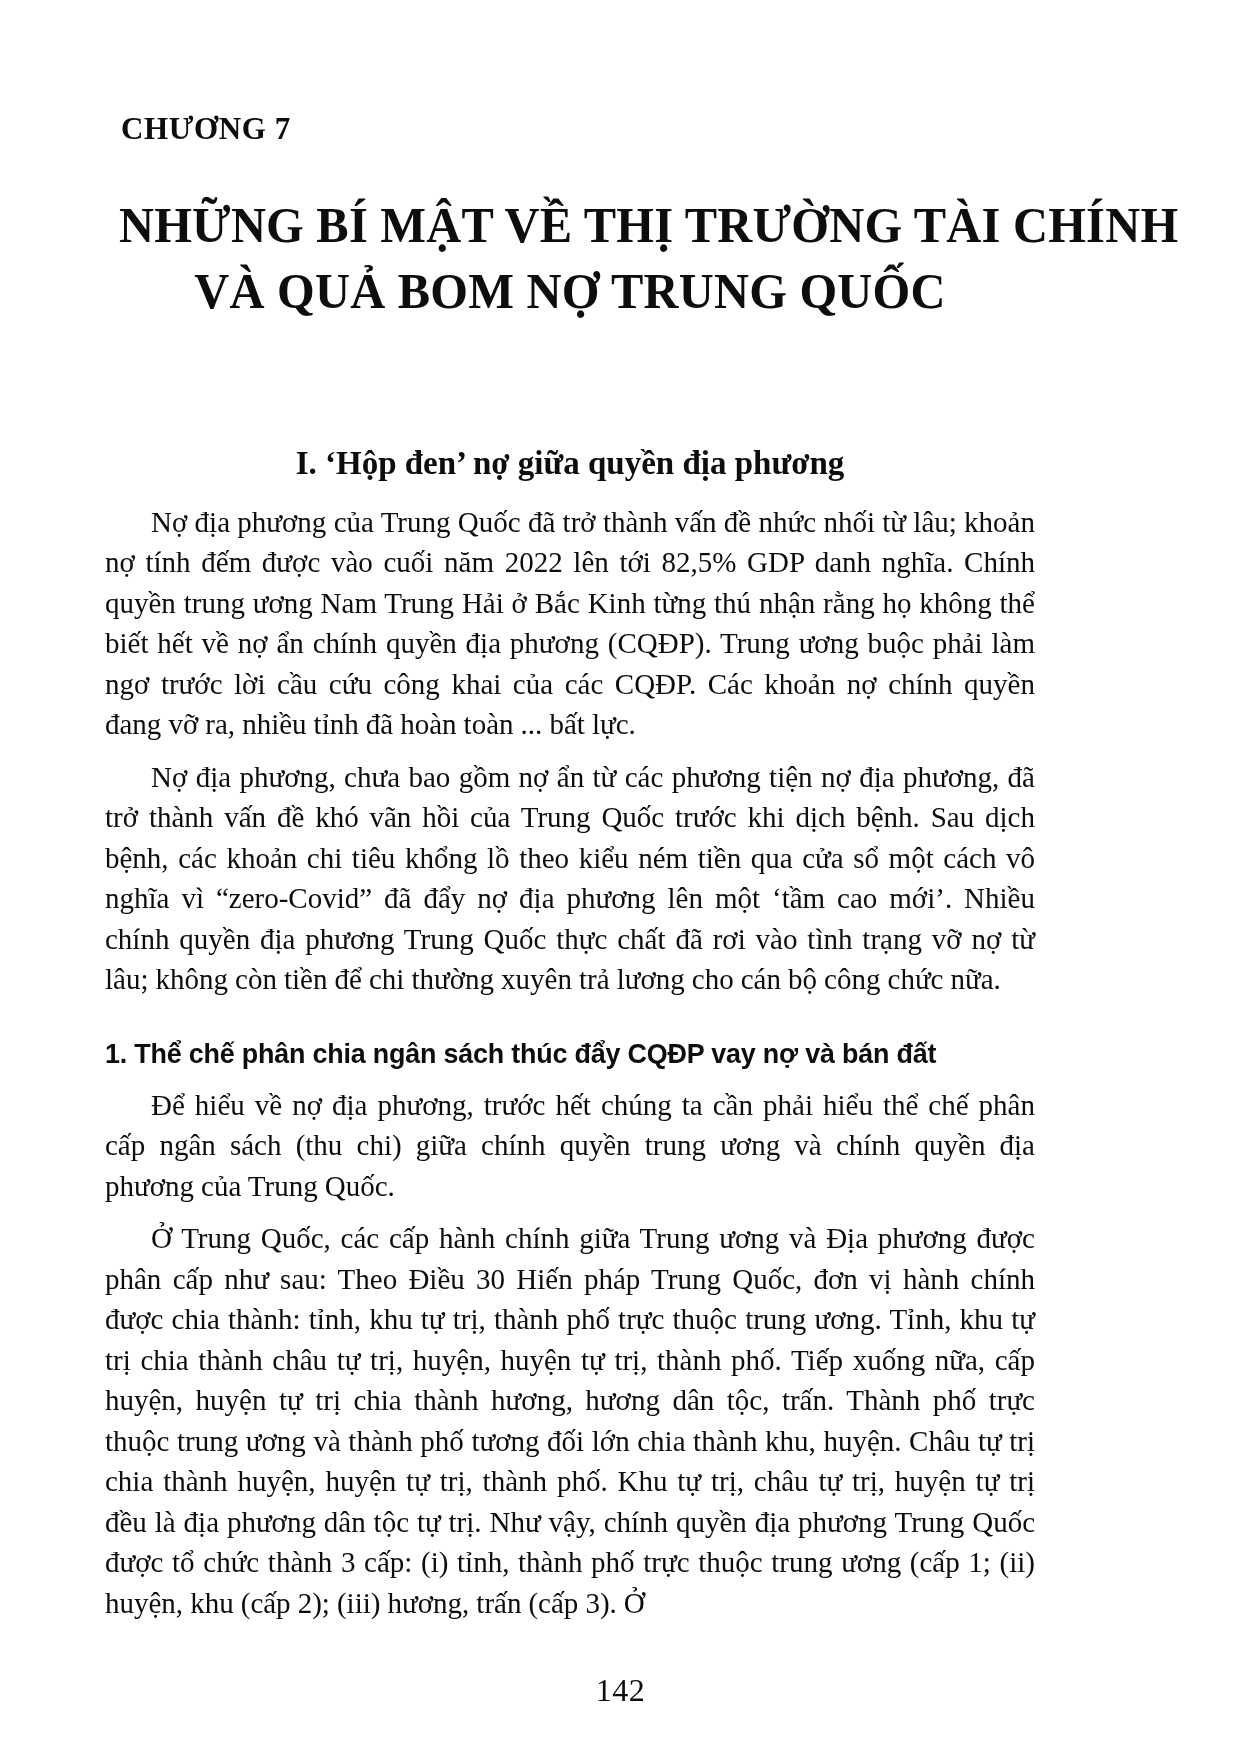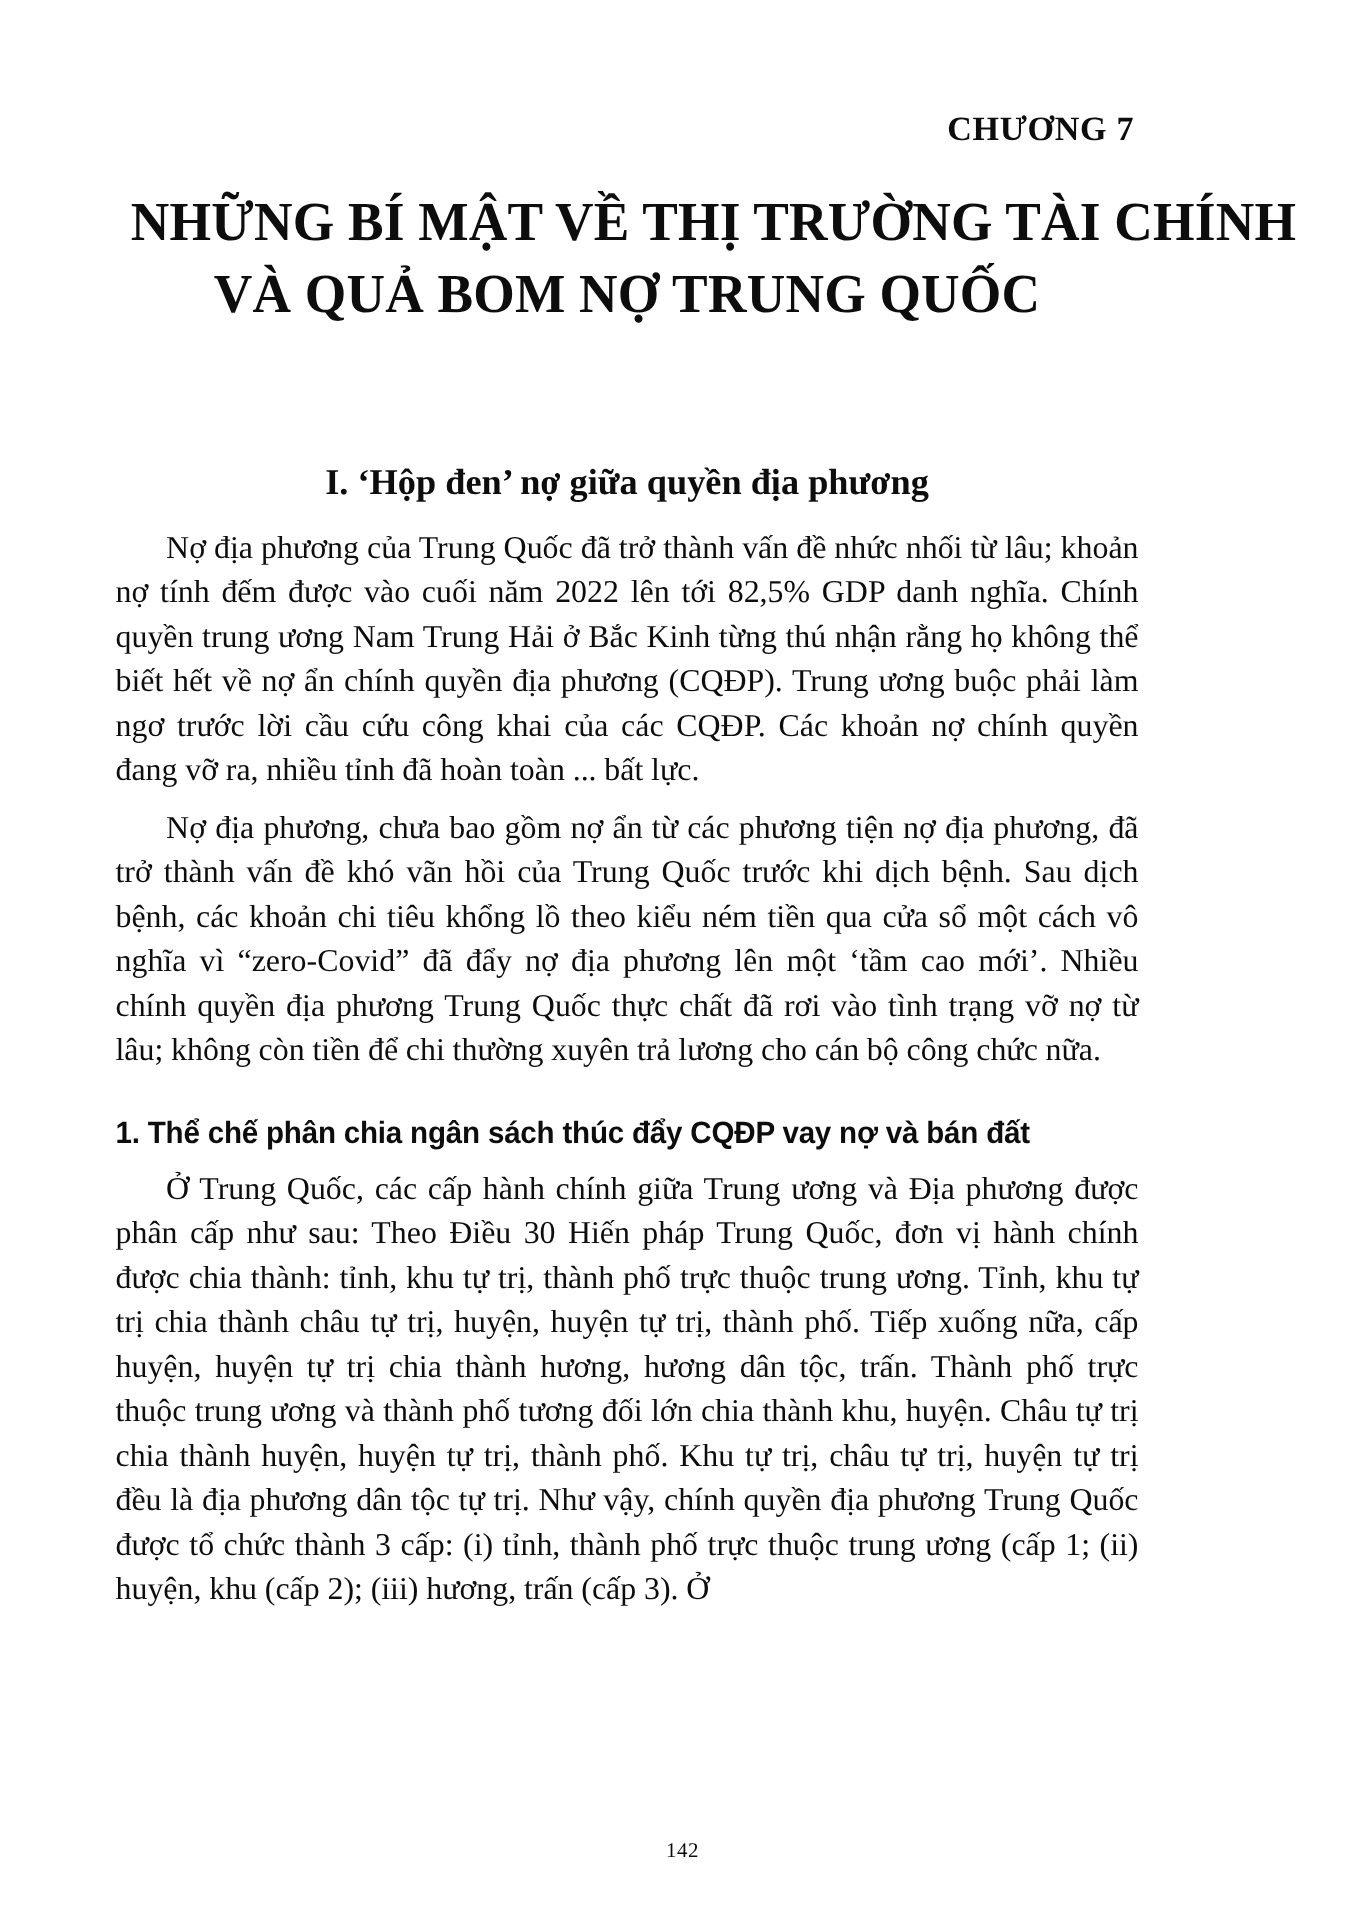--- a/index.html
+++ b/index.html
@@ -26,25 +26,25 @@
 
   .content {
     position: absolute;
     left: 105px;
     top: 0;
     width: 930px;
   }
 
   
   .chapter-label {
-    text-align: right;
+    text-align: left;
     font-weight: bold;
     font-size: 31px;
     letter-spacing: 0.6px;
-    margin: 4px;
+    margin: 16px;
     padding-top: 96px;
     line-height: 1.1;
   }
 
   
   .book-title {
     text-align: center;
     font-weight: bold;
     font-size: 50px;
     line-height: 1.32;
@@ -100,21 +100,21 @@
   .para + .para { padding-top: 0px; }
   .para.gap { padding-top: 12px; }
 
   
   .page-number {
     position: absolute;
     left: 0;
     top: 1672px;
     width: 1241px;
     text-align: center;
-    font-size: 19px;
+    font-size: 32px;
     letter-spacing: 0.5px;
   }
 </style>
 </head>
 <body>
 
 <div class="page">
 
   <div class="content">
 
@@ -126,20 +126,21 @@
     </div>
 
     <div class="section-heading">I. ‘Hộp đen’ nợ giữa quyền địa phương</div>
 
     <p class="para first-body">Nợ địa phương của Trung Quốc đã trở thành vấn đề nhức nhối từ lâu; khoản nợ tính đếm được vào cuối năm 2022 lên tới 82,5% GDP danh nghĩa. Chính quyền trung ương Nam Trung Hải ở Bắc Kinh từng thú nhận rằng họ không thể biết hết về nợ ẩn chính quyền địa phương (CQĐP). Trung ương buộc phải làm ngơ trước lời cầu cứu công khai của các CQĐP. Các khoản nợ chính quyền đang vỡ ra, nhiều tỉnh đã hoàn toàn ... bất lực.</p>
 
     <p class="para gap">Nợ địa phương, chưa bao gồm nợ ẩn từ các phương tiện nợ địa phương, đã trở thành vấn đề khó vãn hồi của Trung Quốc trước khi dịch bệnh. Sau dịch bệnh, các khoản chi tiêu khổng lồ theo kiểu ném tiền qua cửa sổ một cách vô nghĩa vì “zero-Covid” đã đẩy nợ địa phương lên một ‘tầm cao mới’. Nhiều chính quyền địa phương Trung Quốc thực chất đã rơi vào tình trạng vỡ nợ từ lâu; không còn tiền để chi thường xuyên trả lương cho cán bộ công chức nữa.</p>
 
     <div class="sub-heading">1. Thể chế phân chia ngân sách thúc đẩy CQĐP vay nợ và bán đất</div>
 
+    <p class="para gap">Để hiểu về nợ địa phương, trước hết chúng ta cần phải hiểu thể chế phân cấp ngân sách (thu chi) giữa chính quyền trung ương và chính quyền địa phương của Trung Quốc.</p>
 
     <p class="para gap">Ở Trung Quốc, các cấp hành chính giữa Trung ương và Địa phương được phân cấp như sau: Theo Điều 30 Hiến pháp Trung Quốc, đơn vị hành chính được chia thành: tỉnh, khu tự trị, thành phố trực thuộc trung ương. Tỉnh, khu tự trị chia thành châu tự trị, huyện, huyện tự trị, thành phố. Tiếp xuống nữa, cấp huyện, huyện tự trị chia thành hương, hương dân tộc, trấn. Thành phố trực thuộc trung ương và thành phố tương đối lớn chia thành khu, huyện. Châu tự trị chia thành huyện, huyện tự trị, thành phố. Khu tự trị, châu tự trị, huyện tự trị đều là địa phương dân tộc tự trị. Như vậy, chính quyền địa phương Trung Quốc được tổ chức thành 3 cấp: (i) tỉnh, thành phố trực thuộc trung ương (cấp 1; (ii) huyện, khu (cấp 2); (iii) hương, trấn (cấp 3). Ở</p>
 
   </div>
 
   <div class="page-number">142</div>
 
 </div>
 
 </body></html>

